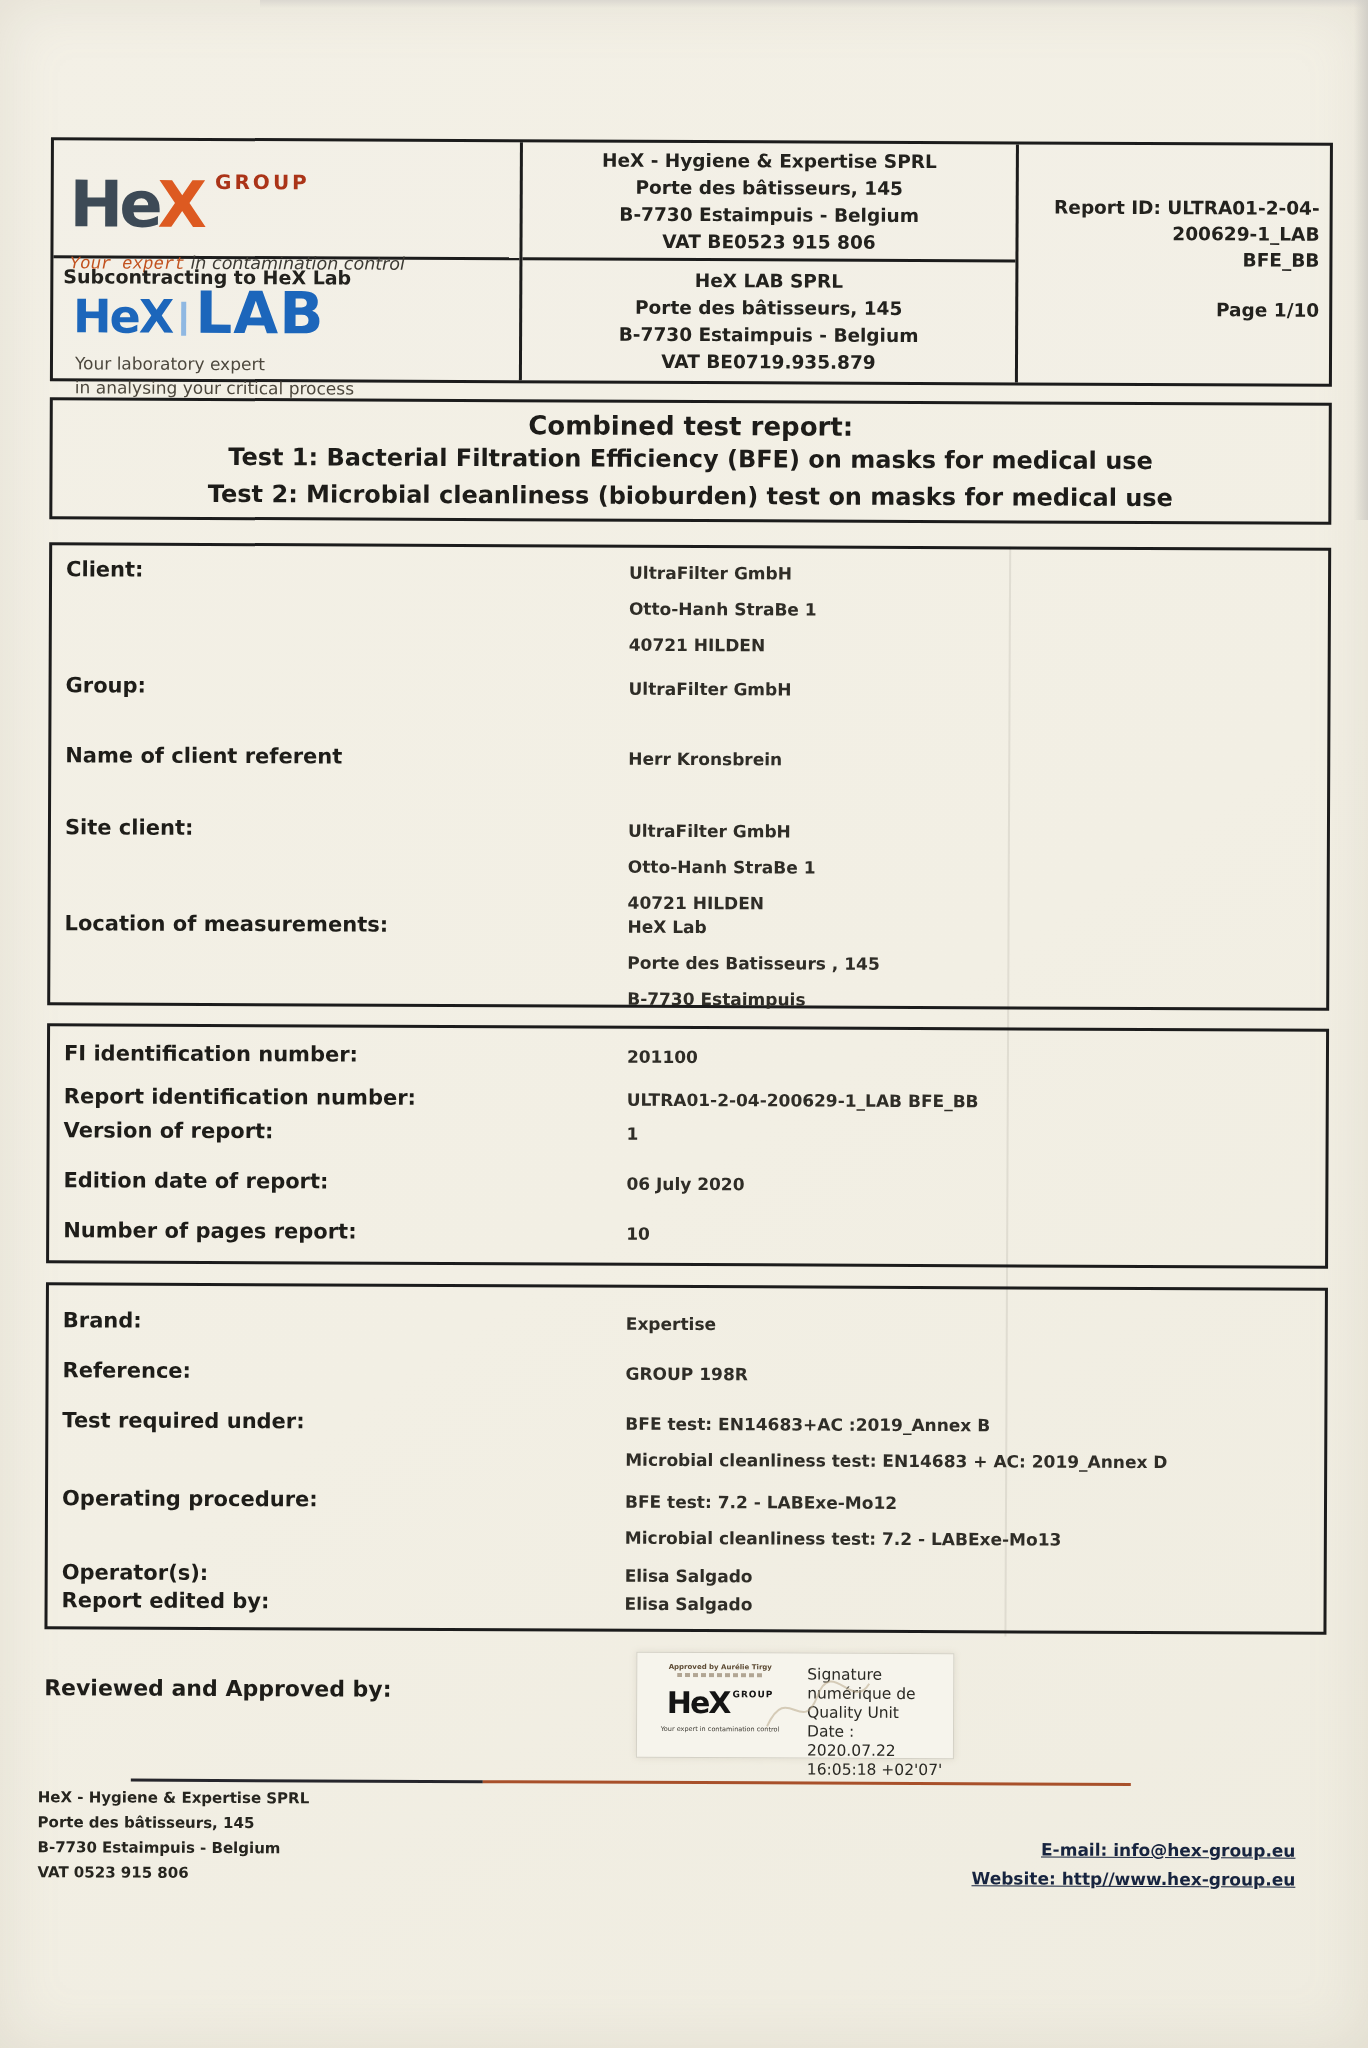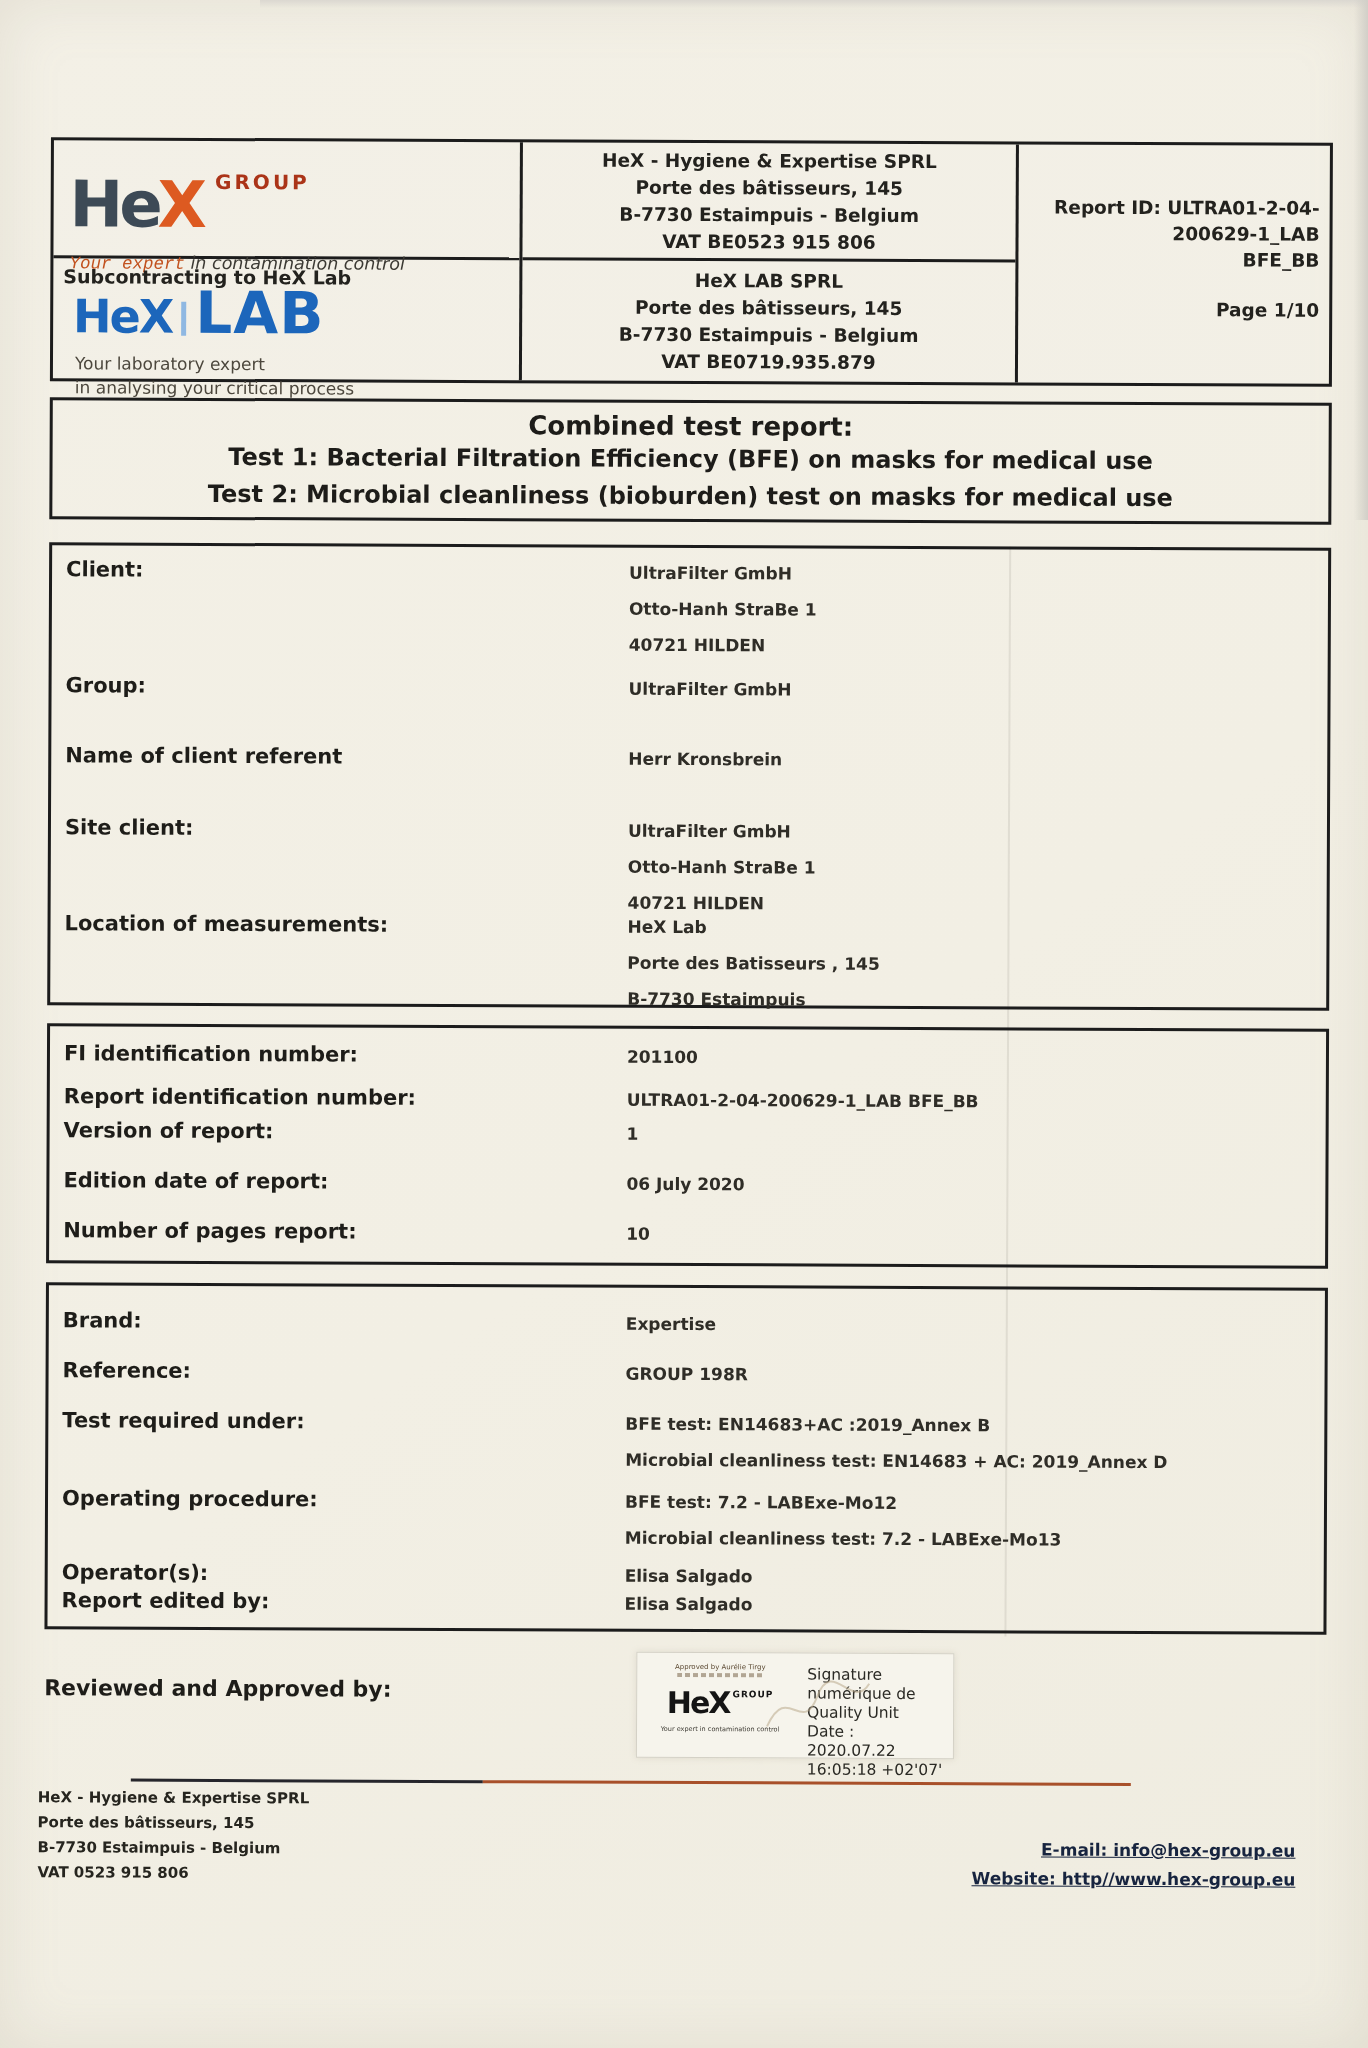--- a/index.html
+++ b/index.html
@@ -77,21 +77,21 @@
   .row .label{width:563px;flex-shrink:0;font-size:21px;font-weight:bold;color:#1e1d19;line-height:27px;}
   .row .value{font-size:17px;font-weight:bold;color:#2f2d27;line-height:36px;margin-top:-4px;}
   .row .value .v-line{white-space:nowrap;}
 
   
   .approve-label{position:absolute;left:48px;top:1678px;font-size:22px;font-weight:bold;color:#1e1d19;}
   .stamp{position:absolute;left:640px;top:1652px;width:318px;height:106px;
     background:#f6f4ec;border:1px solid #d4d1c6;box-sizing:border-box;
     display:flex;align-items:stretch;box-shadow:0 0 6px rgba(170,160,140,0.25);}
   .stamp-left{width:166px;padding-top:10px;text-align:center;position:relative;}
-  .tiny-approved{font-size:7px;font-weight:normal;color:#5c4a33;line-height:8px;}
+  .tiny-approved{font-size:7px;font-weight:bold;color:#5c4a33;line-height:8px;}
   .tiny-illegible{width:86px;height:4px;margin:2px auto 0;
     background:repeating-linear-gradient(90deg,rgba(110,88,60,.5) 0 5px,rgba(110,88,60,0) 5px 8px);}
   .stamp-logo{margin-top:2px;line-height:30px;white-space:nowrap;}
   .stamp-logo .shex{font-size:30px;font-weight:bold;color:#141414;letter-spacing:-2px;}
   .stamp-logo .sgroup{font-size:9px;font-weight:bold;color:#141414;letter-spacing:1px;
     vertical-align:16px;margin-left:3px;}
   .stamp-tagline{font-size:6.5px;color:#3d3a33;margin-top:2px;}
   .stamp-right{flex:1;padding:12px 6px 0 4px;font-size:15.5px;color:#2b2a25;line-height:19px;}
   .sig-stroke{position:absolute;left:120px;top:18px;pointer-events:none;}
 

